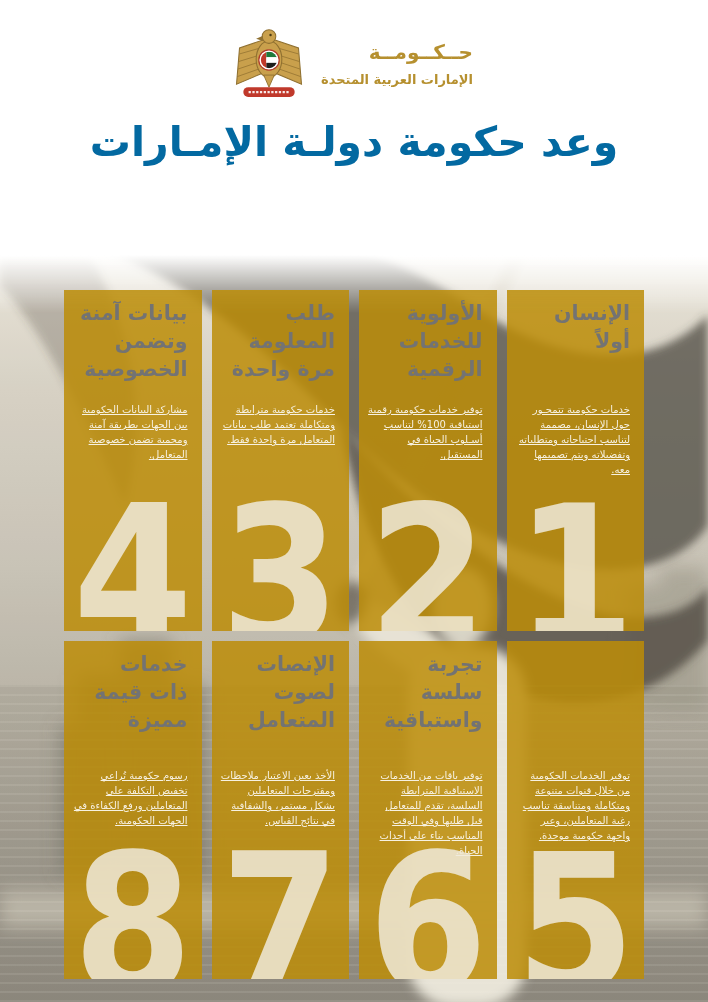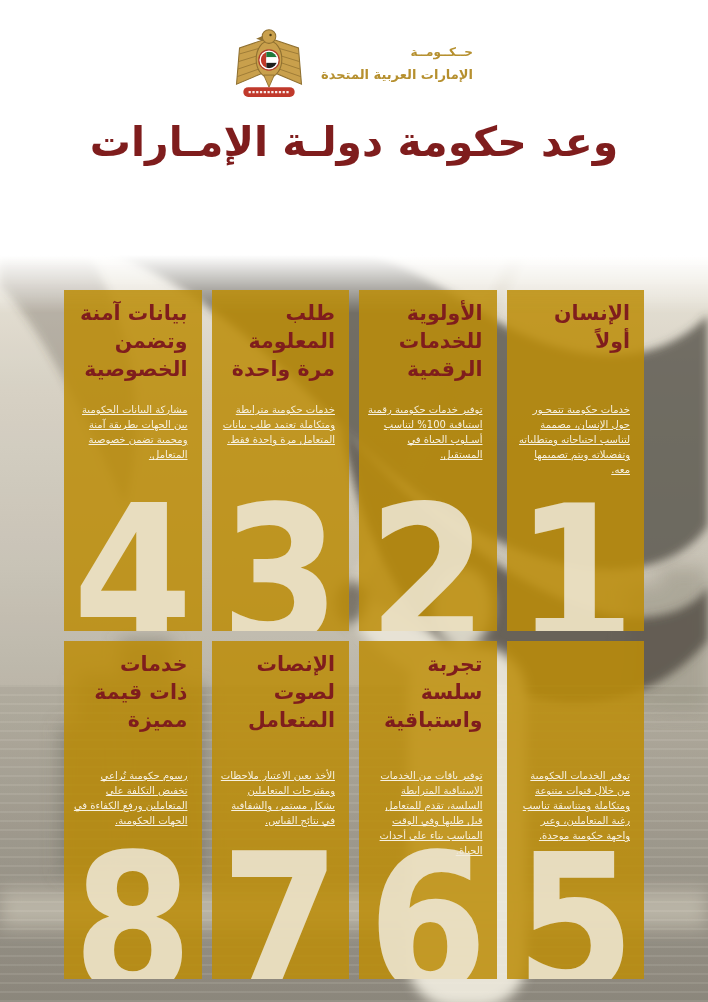--- a/index.html
+++ b/index.html
@@ -4,39 +4,39 @@
 <style>
   html,body{margin:0;padding:0;background:#ffffff;}
   .poster{
     position:relative;width:708px;height:1002px;overflow:hidden;background:#ffffff;
     font-family:"DejaVu Sans",sans-serif;
   }
   
   .header{position:absolute;top:0;left:0;width:708px;z-index:3;}
   .gov-logo{display:flex;justify-content:center;align-items:center;gap:18px;padding-top:24px;}
   .gov-logo-text{direction:rtl;text-align:right;color:#b6902f;font-weight:bold;}
-  .gov-line1{font-size:12px;margin-bottom:8px;letter-spacing:1px;}
+  .gov-line1{font-size:20px;margin-bottom:8px;letter-spacing:1px;}
   .gov-line2{font-size:13px;}
-  .main-title{direction:rtl;text-align:center;color:#7f1d1d;font-weight:bold;
+  .main-title{direction:rtl;text-align:center;color:#0369a1;font-weight:bold;
     font-size:41px;line-height:1.3;margin-top:14px;}
   
   .photo{position:absolute;top:255px;left:0;width:708px;height:747px;
     background:linear-gradient(180deg,#ece8de 0%,#d8d3c8 18%,#c8c3b8 42%,#b4afa4 64%,#989389 85%,#8b877e 100%);}
   .photo svg{position:absolute;top:0;left:0;}
   .water-streaks{position:absolute;left:0;right:0;top:430px;bottom:0;
     background:repeating-linear-gradient(180deg,rgba(250,248,240,0.10) 0 2px,rgba(0,0,0,0) 2px 9px);}
   .photo-fade{position:absolute;top:0;left:0;right:0;height:58px;
     background:linear-gradient(180deg,#ffffff 0%,rgba(255,255,255,0) 100%);}
   .photo-tint{position:absolute;inset:0;background:rgba(205,193,170,0.10);}
   
   .grid{position:absolute;top:290px;left:64px;width:580px;z-index:2;
     display:grid;grid-template-columns:repeat(4,1fr);grid-template-rows:341px 338px;
     column-gap:10px;row-gap:10px;direction:rtl;}
   .card{position:relative;background:rgba(187,141,8,0.86);overflow:hidden;}
-  .card-title{position:absolute;top:10px;right:14px;left:8px;color:#7f1d1d;font-weight:bold;
+  .card-title{position:absolute;top:10px;right:14px;left:8px;color:#737373;font-weight:bold;
     font-size:20.5px;line-height:1.36;text-align:right;direction:rtl;white-space:pre-line;}
   .card-desc{position:absolute;right:14px;left:9px;color:#f7f1e1;font-size:10px;
     line-height:1.5;text-align:right;direction:rtl;text-decoration:underline;}
   .row1 .card-desc{top:112px;}
   .row2 .card-desc{top:127px;}
   .card-number{position:absolute;bottom:-42px;left:0;width:100%;text-align:center;
     color:rgba(240,234,219,0.85);font-size:172px;font-weight:bold;line-height:1;
     transform:scaleY(1.12);transform-origin:50% 100%;}
 </style>
 </head>

